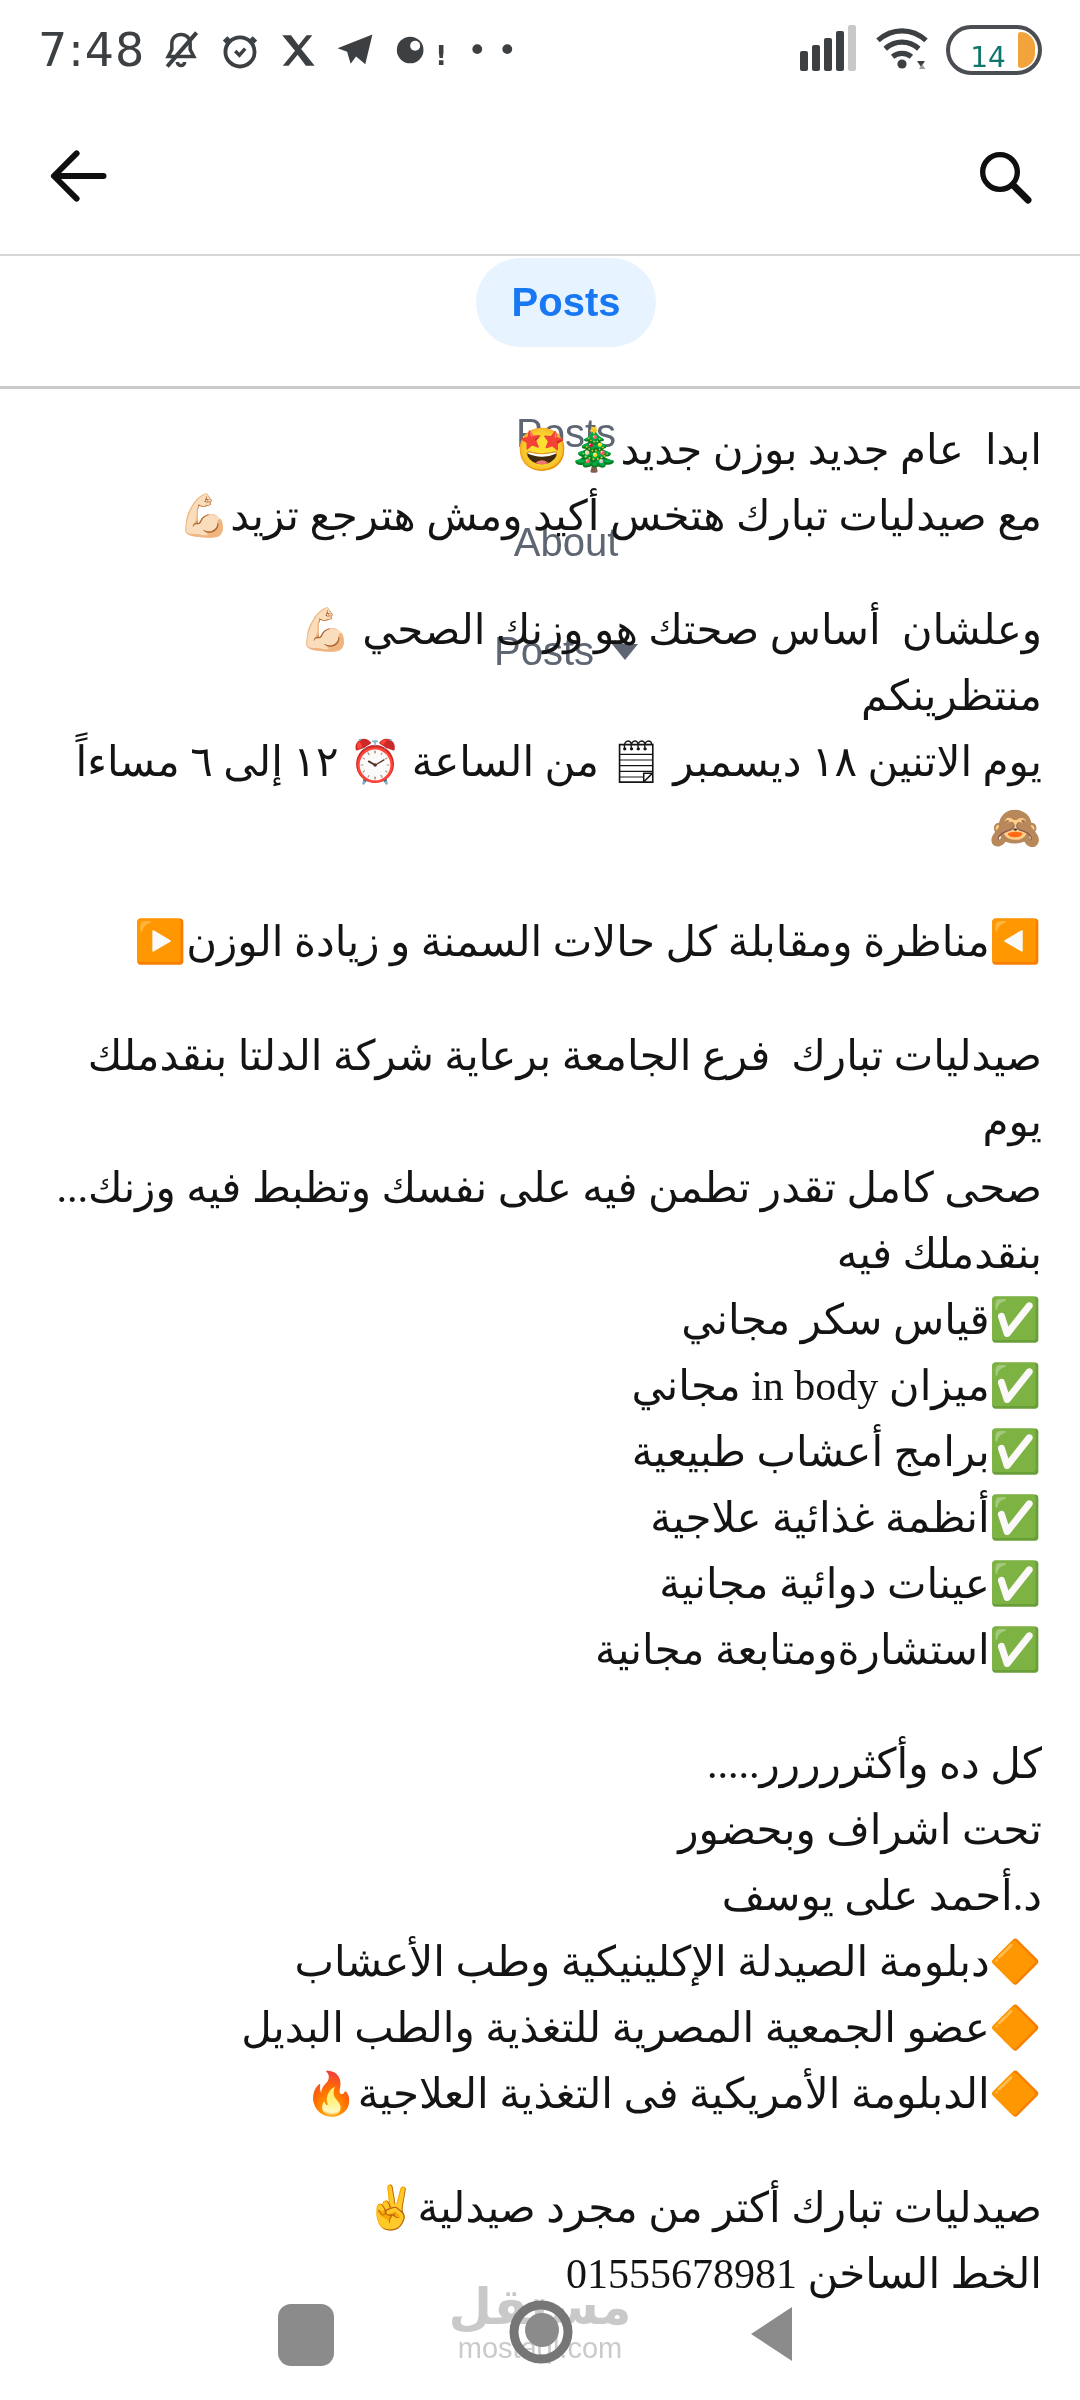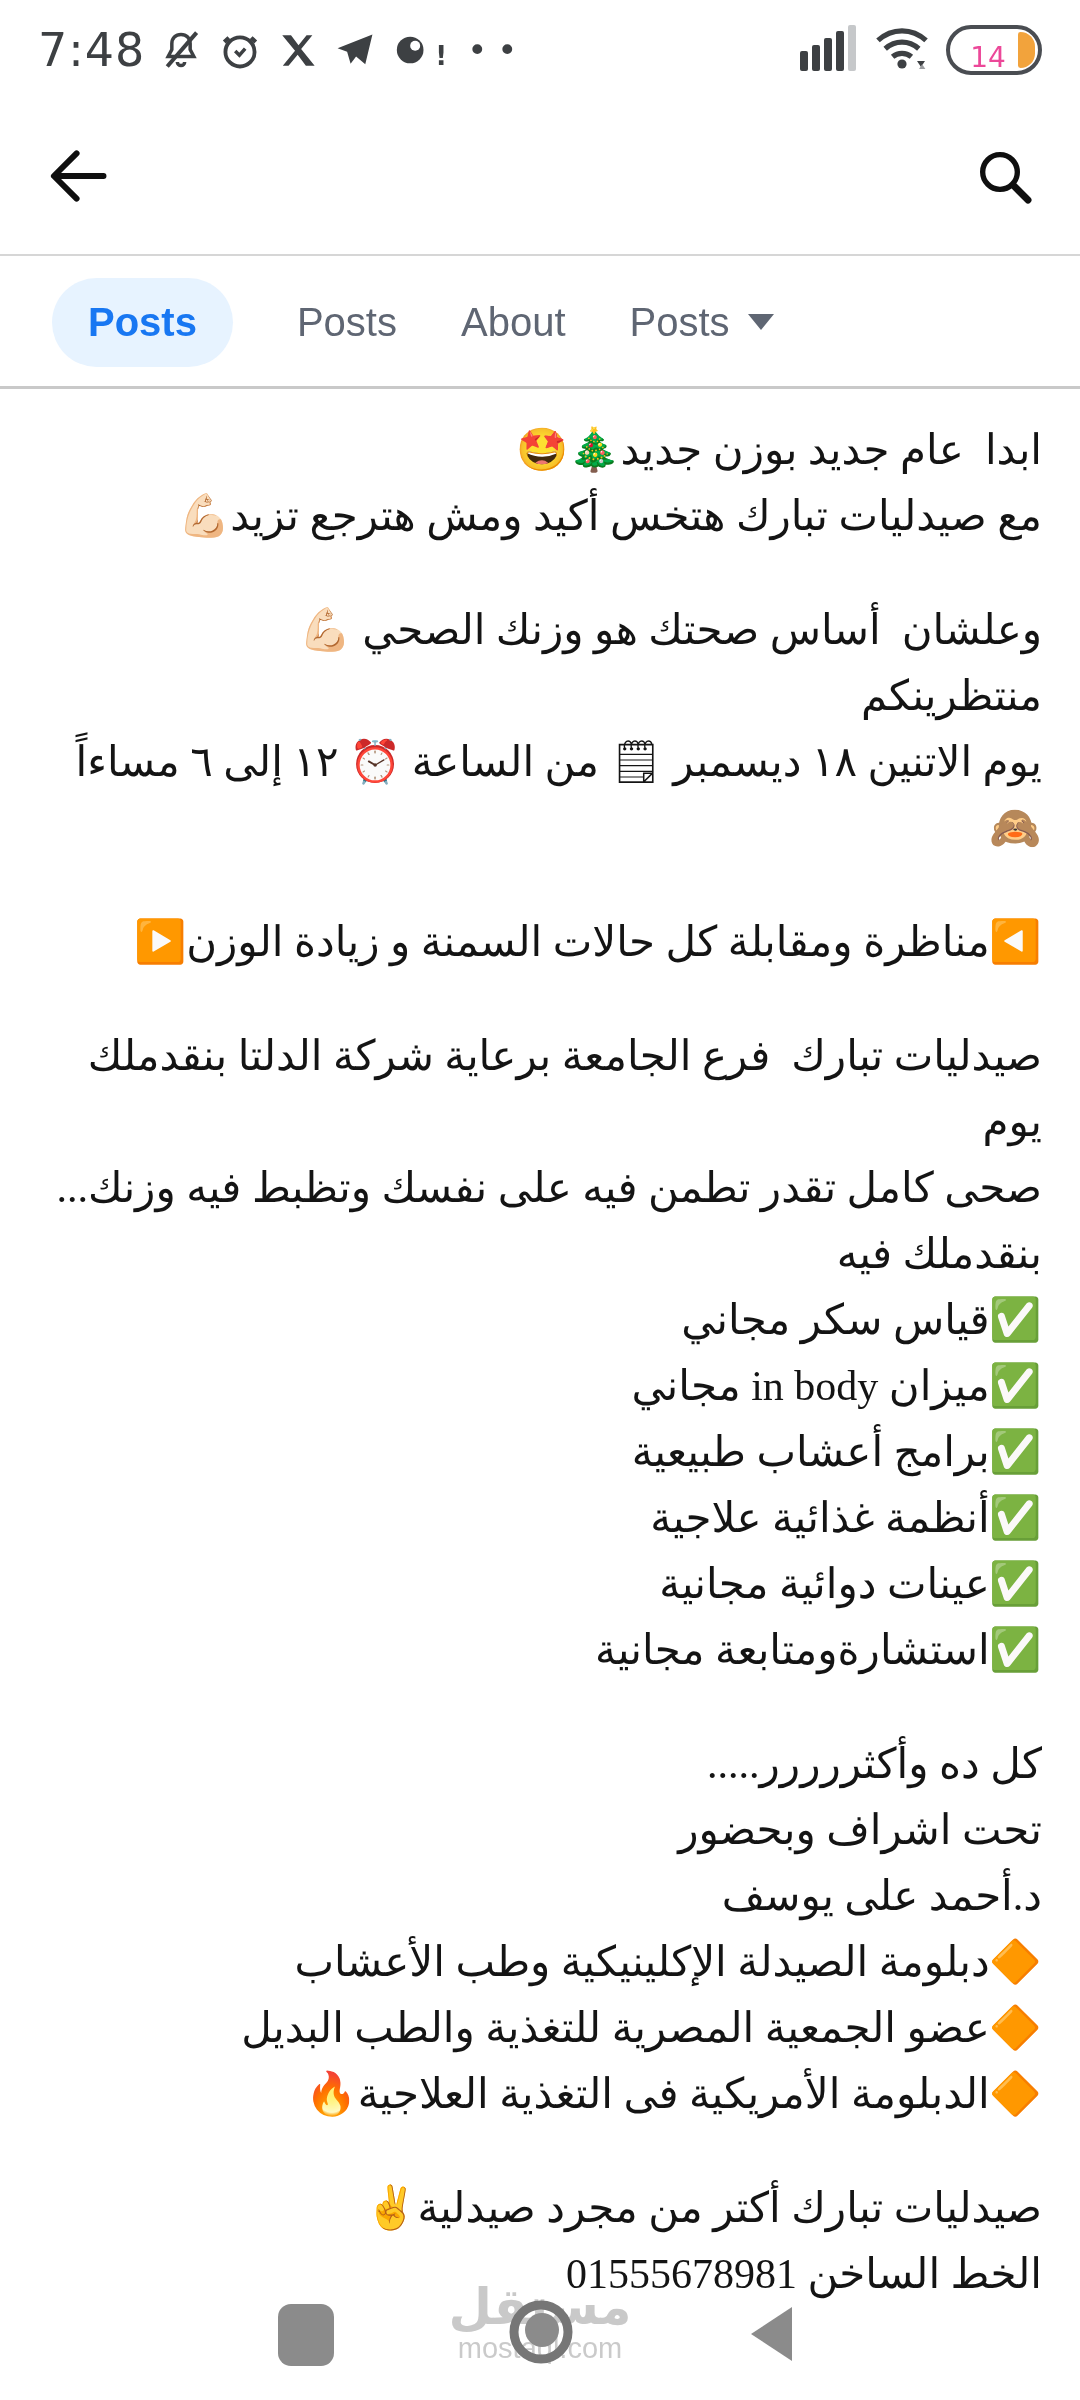--- a/index.html
+++ b/index.html
@@ -16,36 +16,36 @@
   .sb-time { font-size:46px; letter-spacing:1px; margin-right:14px; }
   .sb-icons { display:flex; align-items:center; gap:14px; }
   .sb-icons svg { display:block; }
   .sb-excl { font-size:26px; font-weight:bold; margin-left:-10px; align-self:flex-start; margin-top:14px; }
   .sb-dots { font-size:34px; letter-spacing:10px; color:#3d4043; margin-left:6px; }
   .sb-right { margin-left:auto; display:flex; align-items:center; gap:16px; }
   .battery {
     position:relative; width:96px; height:50px; border:4px solid #4a4d52;
     border-radius:25px; display:flex; align-items:center; justify-content:center;
   }
-  .battery .pct { font-size:28px; color:#ec4899; margin-right:12px;margin-top:14px; }
+  .battery .pct { font-size:28px; color:#0f766e; margin-right:12px;margin-top:14px; }
   .battery .lvl {
     position:absolute; right:3px; top:3px; bottom:3px; width:17px;
     background:#f2a33c; border-radius:3px 18px 18px 3px;
   }
   
   .app-bar {
     position:absolute; top:100px; left:0; right:0; height:156px;
     display:flex; align-items:center; justify-content:space-between;
     padding:0 44px; border-bottom:2px solid #d6d6d6; background:#fff;
   }
   
   .tab-bar {
     position:absolute; top:258px; left:0; right:0; height:131px;
     display:flex; align-items:center; gap:64px; padding-left:52px;
-    border-bottom:3px solid #c9c9c9; background:#fff;
+    border-bottom:3px solid #c9c9c9; background:#fff;flex-direction:column;
   }
   .tab { font-size:40px; color:#5f6673; background:none; border:none;
          font-family:"Liberation Sans","DejaVu Sans",sans-serif; display:flex; align-items:center; gap:18px; }
   .tab.active { background:#e7f3ff; color:#1877f2; padding:22px 36px; border-radius:50px; font-weight:bold; }
   .caret { width:0; height:0; border-left:13px solid transparent;
            border-right:13px solid transparent; border-top:16px solid #5f6673; display:inline-block; }
   
   .post {
     position:absolute; top:391px; left:0; right:0;
     padding:26px 38px 0 30px; direction:rtl; text-align:right;

